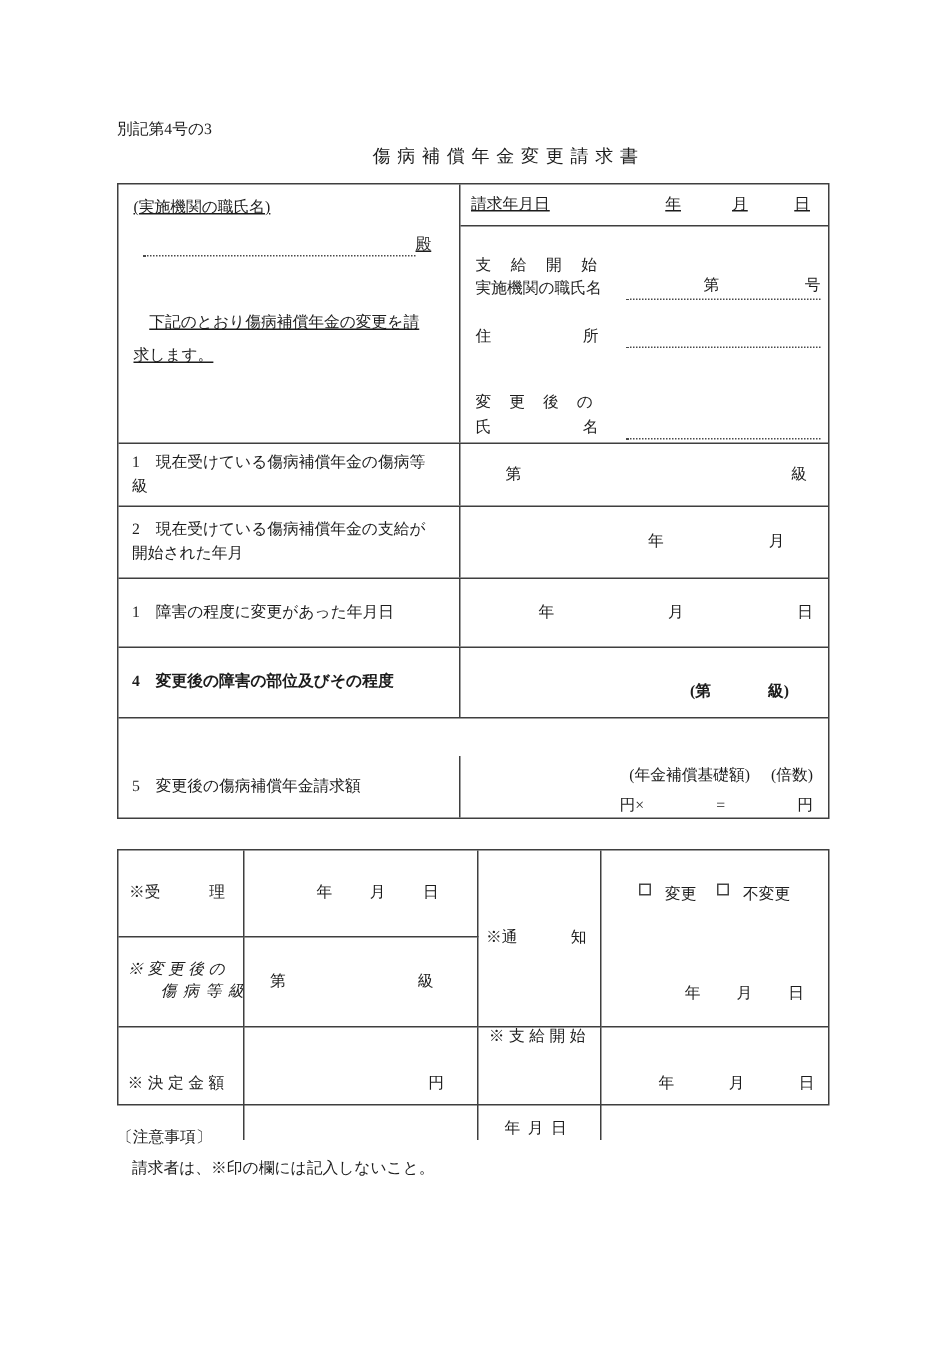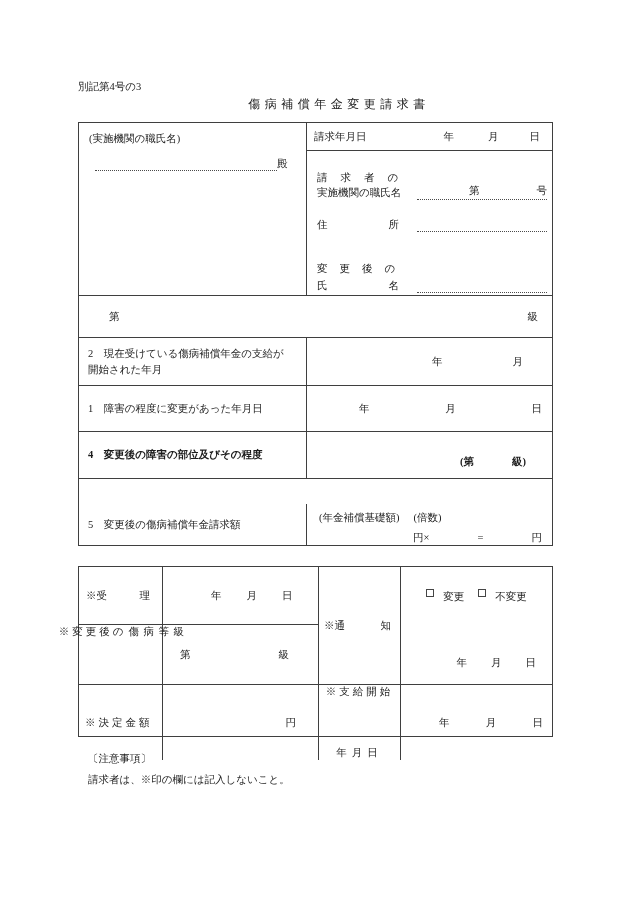--- a/index.html
+++ b/index.html
@@ -9,21 +9,21 @@
     background:#ffffff; color:#1c1c1c;
     font-family:"Liberation Serif","DejaVu Serif",serif;
     font-size:10.5px; line-height:15px;
   }
   .abs { position:absolute; }
   .form-ref { left:78px; top:79px; }
   .doc-title { left:0; right:0; top:97px; text-align:center; font-size:12px; letter-spacing:4.5px;padding-left:48px; }
 
   
   .t1 { left:78px; top:122px; width:475px; height:424px; border:1px solid #3f3f3f; display:flex; flex-direction:column; }
-  .t1-top { height:185px; display:flex; border-bottom:1px solid #3f3f3f; }
+  .t1-top { height:185px; display:flex; border-bottom:1px solid #3f3f3f;text-decoration:underline; }
   .t1-top-left { width:228px; border-right:1px solid #3f3f3f; padding:8px 8px 0 10px; position:relative; }
   .dono-row { display:flex; align-items:flex-end; margin-top:10px; padding-left:6px; }
   .dotline { border-bottom:1px dotted #4a4a4a; display:flex; align-items:flex-end; padding-bottom:1px; }
   .dono-line { width:182px; height:14px; }
   .statement { margin-top:34px; width:196px; text-indent:1em; line-height:22px; }
 
   .t1-top-right { flex:1; display:flex; flex-direction:column; position:relative; }
   .rq-date { height:28px; border-bottom:1px solid #3f3f3f; display:flex; align-items:center; padding:0 12px 0 7px; }
   .rq-date .y { margin-left:auto; }
   .rq-date .m { margin-left:34px; }
@@ -46,80 +46,81 @@
   .r1 { height:45px; } .r2 { height:51px; } .r3 { height:49px; } .r4 { height:50px;font-weight:bold; }
   .t1-row .lab { width:228px; border-right:1px solid #3f3f3f; display:flex; align-items:center; padding:0 21px 0 9px; line-height:15.5px; }
   .t1-row .val { flex:1; }
   .v1 { display:flex; align-items:center; justify-content:space-between; padding:0 14px 0 30px; }
   .v2 { display:flex; align-items:center; justify-content:flex-end; }
   .v2 .y { margin-right:70px; } .v2 .m { margin-right:29px; }
   .v3 { display:flex; align-items:center; justify-content:space-between; padding:0 10px 0 52px; }
   .v4 { display:flex; align-items:flex-end; justify-content:flex-end; padding:0 26px 9px 0; }
   .v4 .post { margin-left:38px; }
   .v5 { padding:6px 10px 0 12px; }
-  .v5-l1 { display:flex; gap:14px; }
+  .v5-l1 { display:flex; gap:14px;justify-content:flex-end; }
   .v5-l2 { margin-top:5px; display:flex; justify-content:space-between; padding-left:94px; }
 
   
   .t2 { left:78px; top:566px; width:475px; height:171px; border:1px solid #3f3f3f;
         display:grid; grid-template-columns:84px 156px 82px 1fr; grid-template-rows:58px 60px auto; }
   .t2 > div { display:flex; }
   .br { border-right:1px solid #3f3f3f; } .bb { border-bottom:1px solid #3f3f3f; }
   .c11 { align-items:center; justify-content:space-between; padding:0 12px 0 7px; }
   .c12 { align-items:center; padding-left:48px; gap:25px; }
-  .c21 { justify-content:center; padding-left:6px; line-height:14.5px; }
+  .c21 { flex-direction:column; justify-content:center; padding-left:6px; line-height:14.5px;font-style:italic; }
   .ls3 { letter-spacing:3px; white-space:nowrap; }
   .ls4 { letter-spacing:4.5px; white-space:nowrap; }
   .ls5 { letter-spacing:5px; white-space:nowrap;margin-top:46px; }
-  .c21 .l2 { margin-left:2px; }
+  .c21 .l2 { margin-left:22px; }
   .c22 { align-items:center; justify-content:space-between; padding:0 29px 0 17px; }
   .c13 { grid-row:1/3; grid-column:3; align-items:center; justify-content:space-between; padding:0 9px 0 5px; }
   .c14 { grid-row:1/3; grid-column:4; flex-direction:column; padding:22px 0 14px 0; justify-content:space-between; }
   .cbrow { display:flex; align-items:flex-start; justify-content:center; }
   .cb { width:8px; height:8px; border:1px solid #454545; display:inline-block; margin-right:9px; }
   .cb1-lab { margin-right:14px; }
   .c14-date { display:flex; justify-content:flex-end; gap:24px; padding-right:16px; }
   .c31 { align-items:center; padding-left:6px; }
   .c32 { align-items:center; justify-content:flex-end; padding-right:22px; }
   .c33 { flex-direction:column; justify-content:center; align-items:center; line-height:14.5px; }
   .c34 { align-items:center; justify-content:space-between; padding:0 9px 0 38px; }
 
-  .notes-h { left:88px; top:751px; }
+  .notes-h { left:78px; top:751px; }
   .notes-b { left:88px; top:772px; }
 </style>
 </head>
 <body>
 
 <div class="page">
 
   <div class="abs form-ref">別記第4号の3</div>
   <div class="abs doc-title">傷病補償年金変更請求書</div>
 
   <div class="abs t1">
 
     <div class="t1-top">
       <div class="t1-top-left">
         <div>(実施機関の職氏名)</div>
         <div class="dono-row">
           <span class="dotline dono-line"></span>
           <span>殿</span>
         </div>
+        <div class="statement">下記のとおり傷病補償年金の変更を請求します。</div>
       </div>
 
       <div class="t1-top-right">
         <div class="rq-date">
           <span>請求年月日</span>
           <span class="y">年</span>
           <span class="m">月</span>
           <span class="d">日</span>
         </div>
         <div class="rt-body">
           <div class="fblock cert">
             <span class="lab2">
-              <span class="ls13" style="display:block">請求者の</span>
+              <span class="ls13" style="display:block">支給開始</span>
               <span style="display:block">実施機関の職氏名</span>
             </span>
             <span class="dotline grow-line">
               <span class="cert-dai">第</span>
               <span class="ml-auto">号</span>
             </span>
           </div>
           <div class="fblock addr">
             <span class="lab2">
               <span class="spread80">
@@ -137,20 +138,21 @@
                   <span>名</span>
                 </span>
             </span>
             <span class="dotline grow-line"></span>
           </div>
         </div>
       </div>
     </div>
 
     <div class="t1-row r1">
+      <div class="lab">1　現在受けている傷病補償年金の傷病等級</div>
       <div class="val v1">
         <span>第</span>
         <span>級</span>
       </div>
     </div>
 
     <div class="t1-row r2">
       <div class="lab">2　現在受けている傷病補償年金の支給が開始された年月</div>
       <div class="val v2">
         <span class="y">年</span>

